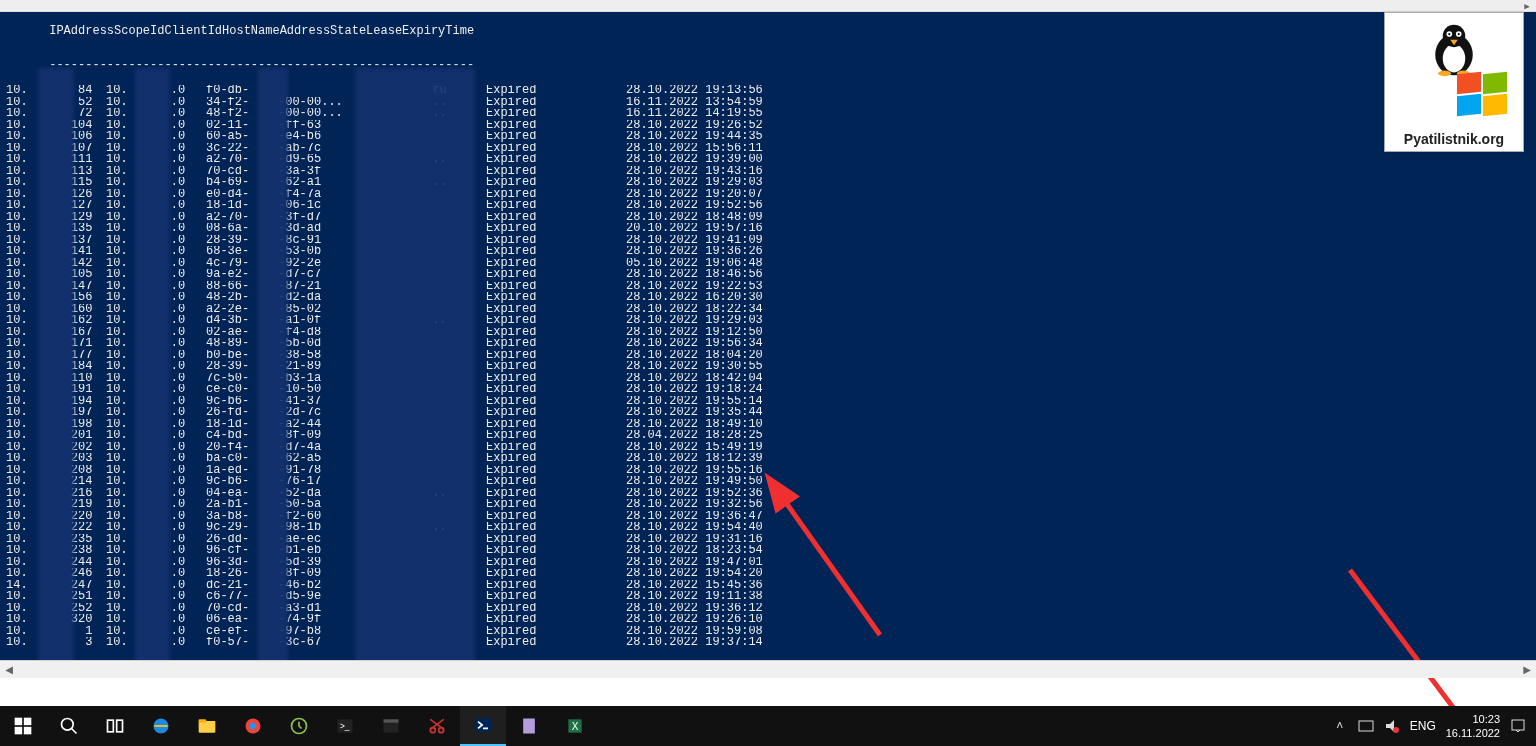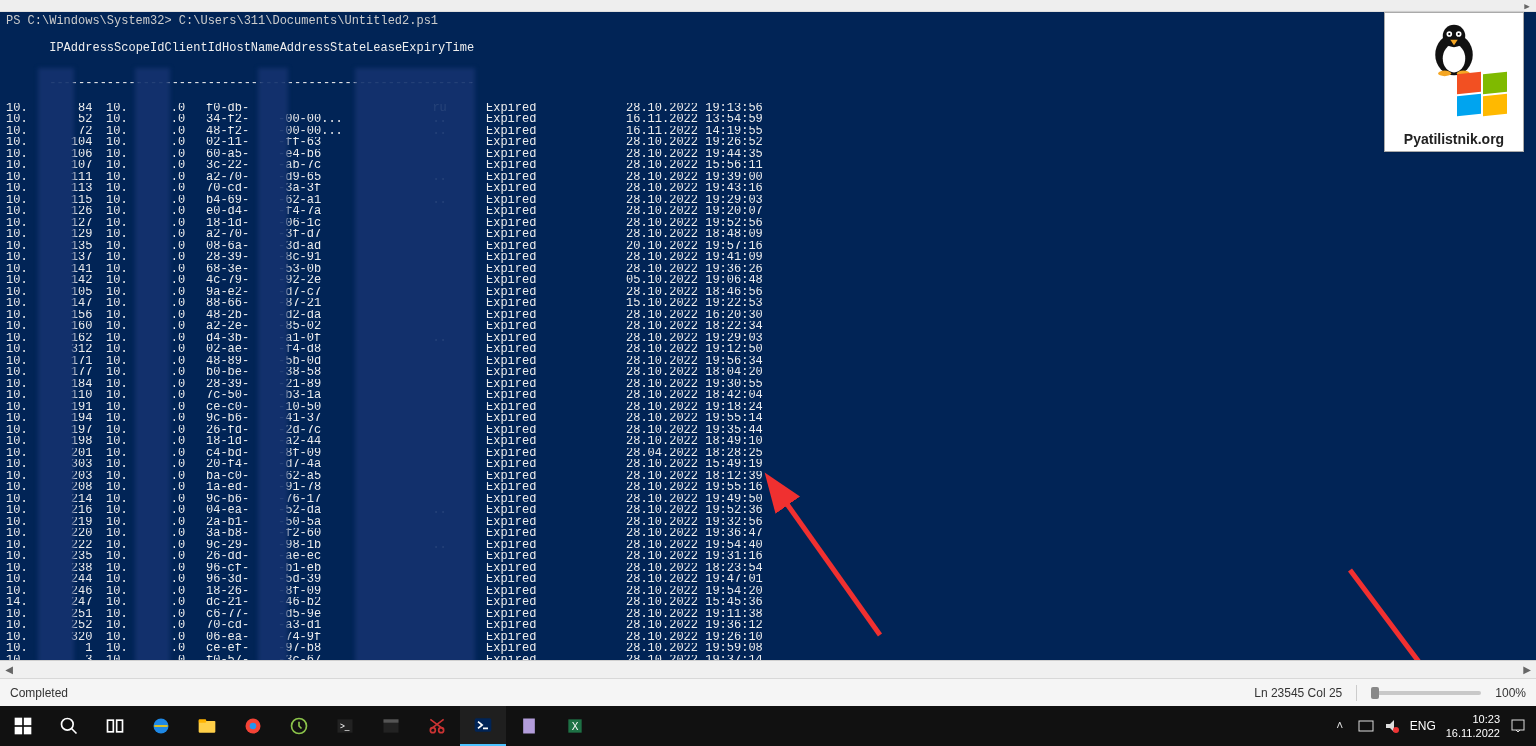--- a/index.html
+++ b/index.html
@@ -110,21 +110,20 @@
 </style>
 </head>
 <body>
 
 <div class="frame">
   <div class="topbar">
     <div class="scroll-right">▶</div>
   </div>
 
   <div class="console">
-    <div class="path-line">PS C:\Windows\System32&gt; C:\Users\311\Documents\Untitled2.ps1</div>
 
     <div class="headers">
       <span class="cell" style="width:100px">IPAddress</span><span class="cell" style="width:100px">ScopeId</span><span class="cell" style="width:140px">ClientId</span><span class="cell" style="width:140px">HostName</span><span class="cell" style="width:140px">AddressState</span><span class="cell" style="width:180px">LeaseExpiryTime</span>
     </div>
     <div class="underline">
       <span class="cell" style="width:100px">---------</span><span class="cell" style="width:100px">-------</span><span class="cell" style="width:140px">--------</span><span class="cell" style="width:140px">--------</span><span class="cell" style="width:140px">------------</span><span class="cell" style="width:180px">---------------</span>
     </div>
 
     <div id="rows">
         <div class="row"><span class="cell" style="width:100px">10.       84</span><span class="cell" style="width:100px">10.      .0</span><span class="cell" style="width:140px">f0-db-    </span><span class="cell" style="width:140px;text-align:left">            ru</span><span class="cell" style="width:140px">Expired</span><span class="cell" style="width:180px">28.10.2022 19:13:56</span></div>
@@ -137,35 +136,35 @@
         <div class="row"><span class="cell" style="width:100px">10.      113</span><span class="cell" style="width:100px">10.      .0</span><span class="cell" style="width:140px">70-cd-    -3a-3f</span><span class="cell" style="width:140px;text-align:left">            </span><span class="cell" style="width:140px">Expired</span><span class="cell" style="width:180px">28.10.2022 19:43:16</span></div>
         <div class="row"><span class="cell" style="width:100px">10.      115</span><span class="cell" style="width:100px">10.      .0</span><span class="cell" style="width:140px">b4-69-    -62-a1</span><span class="cell" style="width:140px;text-align:left">            ..</span><span class="cell" style="width:140px">Expired</span><span class="cell" style="width:180px">28.10.2022 19:29:03</span></div>
         <div class="row"><span class="cell" style="width:100px">10.      126</span><span class="cell" style="width:100px">10.      .0</span><span class="cell" style="width:140px">e0-d4-    -f4-7a</span><span class="cell" style="width:140px;text-align:left">            </span><span class="cell" style="width:140px">Expired</span><span class="cell" style="width:180px">28.10.2022 19:20:07</span></div>
         <div class="row"><span class="cell" style="width:100px">10.      127</span><span class="cell" style="width:100px">10.      .0</span><span class="cell" style="width:140px">18-1d-    -06-1c</span><span class="cell" style="width:140px;text-align:left">            </span><span class="cell" style="width:140px">Expired</span><span class="cell" style="width:180px">28.10.2022 19:52:56</span></div>
         <div class="row"><span class="cell" style="width:100px">10.      129</span><span class="cell" style="width:100px">10.      .0</span><span class="cell" style="width:140px">a2-70-    -3f-d7</span><span class="cell" style="width:140px;text-align:left">            </span><span class="cell" style="width:140px">Expired</span><span class="cell" style="width:180px">28.10.2022 18:48:09</span></div>
         <div class="row"><span class="cell" style="width:100px">10.      135</span><span class="cell" style="width:100px">10.      .0</span><span class="cell" style="width:140px">08-6a-    -3d-ad</span><span class="cell" style="width:140px;text-align:left">            </span><span class="cell" style="width:140px">Expired</span><span class="cell" style="width:180px">20.10.2022 19:57:16</span></div>
         <div class="row"><span class="cell" style="width:100px">10.      137</span><span class="cell" style="width:100px">10.      .0</span><span class="cell" style="width:140px">28-39-    -8c-91</span><span class="cell" style="width:140px;text-align:left">            </span><span class="cell" style="width:140px">Expired</span><span class="cell" style="width:180px">28.10.2022 19:41:09</span></div>
         <div class="row"><span class="cell" style="width:100px">10.      141</span><span class="cell" style="width:100px">10.      .0</span><span class="cell" style="width:140px">68-3e-    -53-0b</span><span class="cell" style="width:140px;text-align:left">            </span><span class="cell" style="width:140px">Expired</span><span class="cell" style="width:180px">28.10.2022 19:36:26</span></div>
         <div class="row"><span class="cell" style="width:100px">10.      142</span><span class="cell" style="width:100px">10.      .0</span><span class="cell" style="width:140px">4c-79-    -92-2e</span><span class="cell" style="width:140px;text-align:left">            </span><span class="cell" style="width:140px">Expired</span><span class="cell" style="width:180px">05.10.2022 19:06:48</span></div>
         <div class="row"><span class="cell" style="width:100px">10.      105</span><span class="cell" style="width:100px">10.      .0</span><span class="cell" style="width:140px">9a-e2-    -d7-c7</span><span class="cell" style="width:140px;text-align:left">            </span><span class="cell" style="width:140px">Expired</span><span class="cell" style="width:180px">28.10.2022 18:46:56</span></div>
-        <div class="row"><span class="cell" style="width:100px">10.      147</span><span class="cell" style="width:100px">10.      .0</span><span class="cell" style="width:140px">88-66-    -87-21</span><span class="cell" style="width:140px;text-align:left">            </span><span class="cell" style="width:140px">Expired</span><span class="cell" style="width:180px">15.10.2022 19:22:53</span></div>
+        <div class="row"><span class="cell" style="width:100px">10.      147</span><span class="cell" style="width:100px">10.      .0</span><span class="cell" style="width:140px">88-66-    -87-21</span><span class="cell" style="width:140px;text-align:left">            </span><span class="cell" style="width:140px">Expired</span><span class="cell" style="width:180px">28.10.2022 19:22:53</span></div>
         <div class="row"><span class="cell" style="width:100px">10.      156</span><span class="cell" style="width:100px">10.      .0</span><span class="cell" style="width:140px">48-2b-    -d2-da</span><span class="cell" style="width:140px;text-align:left">            </span><span class="cell" style="width:140px">Expired</span><span class="cell" style="width:180px">28.10.2022 16:20:30</span></div>
         <div class="row"><span class="cell" style="width:100px">10.      160</span><span class="cell" style="width:100px">10.      .0</span><span class="cell" style="width:140px">a2-2e-    -85-02</span><span class="cell" style="width:140px;text-align:left">            </span><span class="cell" style="width:140px">Expired</span><span class="cell" style="width:180px">28.10.2022 18:22:34</span></div>
         <div class="row"><span class="cell" style="width:100px">10.      162</span><span class="cell" style="width:100px">10.      .0</span><span class="cell" style="width:140px">d4-3b-    -a1-0f</span><span class="cell" style="width:140px;text-align:left">            ..</span><span class="cell" style="width:140px">Expired</span><span class="cell" style="width:180px">28.10.2022 19:29:03</span></div>
-        <div class="row"><span class="cell" style="width:100px">10.      312</span><span class="cell" style="width:100px">10.      .0</span><span class="cell" style="width:140px">02-ae-    -f4-d8</span><span class="cell" style="width:140px;text-align:left">            </span><span class="cell" style="width:140px">Expired</span><span class="cell" style="width:180px">28.10.2022 19:12:50</span></div>
+        <div class="row"><span class="cell" style="width:100px">10.      167</span><span class="cell" style="width:100px">10.      .0</span><span class="cell" style="width:140px">02-ae-    -f4-d8</span><span class="cell" style="width:140px;text-align:left">            </span><span class="cell" style="width:140px">Expired</span><span class="cell" style="width:180px">28.10.2022 19:12:50</span></div>
         <div class="row"><span class="cell" style="width:100px">10.      171</span><span class="cell" style="width:100px">10.      .0</span><span class="cell" style="width:140px">48-89-    -5b-0d</span><span class="cell" style="width:140px;text-align:left">            </span><span class="cell" style="width:140px">Expired</span><span class="cell" style="width:180px">28.10.2022 19:56:34</span></div>
         <div class="row"><span class="cell" style="width:100px">10.      177</span><span class="cell" style="width:100px">10.      .0</span><span class="cell" style="width:140px">b0-be-    -38-58</span><span class="cell" style="width:140px;text-align:left">            </span><span class="cell" style="width:140px">Expired</span><span class="cell" style="width:180px">28.10.2022 18:04:20</span></div>
         <div class="row"><span class="cell" style="width:100px">10.      184</span><span class="cell" style="width:100px">10.      .0</span><span class="cell" style="width:140px">28-39-    -21-89</span><span class="cell" style="width:140px;text-align:left">            </span><span class="cell" style="width:140px">Expired</span><span class="cell" style="width:180px">28.10.2022 19:30:55</span></div>
         <div class="row"><span class="cell" style="width:100px">10.      110</span><span class="cell" style="width:100px">10.      .0</span><span class="cell" style="width:140px">7c-50-    -b3-1a</span><span class="cell" style="width:140px;text-align:left">            </span><span class="cell" style="width:140px">Expired</span><span class="cell" style="width:180px">28.10.2022 18:42:04</span></div>
         <div class="row"><span class="cell" style="width:100px">10.      191</span><span class="cell" style="width:100px">10.      .0</span><span class="cell" style="width:140px">ce-c0-    -10-50</span><span class="cell" style="width:140px;text-align:left">            </span><span class="cell" style="width:140px">Expired</span><span class="cell" style="width:180px">28.10.2022 19:18:24</span></div>
         <div class="row"><span class="cell" style="width:100px">10.      194</span><span class="cell" style="width:100px">10.      .0</span><span class="cell" style="width:140px">9c-b6-    -41-37</span><span class="cell" style="width:140px;text-align:left">            </span><span class="cell" style="width:140px">Expired</span><span class="cell" style="width:180px">28.10.2022 19:55:14</span></div>
         <div class="row"><span class="cell" style="width:100px">10.      197</span><span class="cell" style="width:100px">10.      .0</span><span class="cell" style="width:140px">26-fd-    -2d-7c</span><span class="cell" style="width:140px;text-align:left">            </span><span class="cell" style="width:140px">Expired</span><span class="cell" style="width:180px">28.10.2022 19:35:44</span></div>
         <div class="row"><span class="cell" style="width:100px">10.      198</span><span class="cell" style="width:100px">10.      .0</span><span class="cell" style="width:140px">18-1d-    -a2-44</span><span class="cell" style="width:140px;text-align:left">            </span><span class="cell" style="width:140px">Expired</span><span class="cell" style="width:180px">28.10.2022 18:49:10</span></div>
         <div class="row"><span class="cell" style="width:100px">10.      201</span><span class="cell" style="width:100px">10.      .0</span><span class="cell" style="width:140px">c4-bd-    -8f-09</span><span class="cell" style="width:140px;text-align:left">            </span><span class="cell" style="width:140px">Expired</span><span class="cell" style="width:180px">28.04.2022 18:28:25</span></div>
-        <div class="row"><span class="cell" style="width:100px">10.      303</span><span class="cell" style="width:100px">10.      .0</span><span class="cell" style="width:140px">20-f4-    -d7-4a</span><span class="cell" style="width:140px;text-align:left">            </span><span class="cell" style="width:140px">Expired</span><span class="cell" style="width:180px">28.10.2022 15:49:19</span></div>
+        <div class="row"><span class="cell" style="width:100px">10.      202</span><span class="cell" style="width:100px">10.      .0</span><span class="cell" style="width:140px">20-f4-    -d7-4a</span><span class="cell" style="width:140px;text-align:left">            </span><span class="cell" style="width:140px">Expired</span><span class="cell" style="width:180px">28.10.2022 15:49:19</span></div>
         <div class="row"><span class="cell" style="width:100px">10.      203</span><span class="cell" style="width:100px">10.      .0</span><span class="cell" style="width:140px">ba-c0-    -62-a5</span><span class="cell" style="width:140px;text-align:left">            </span><span class="cell" style="width:140px">Expired</span><span class="cell" style="width:180px">28.10.2022 18:12:39</span></div>
         <div class="row"><span class="cell" style="width:100px">10.      208</span><span class="cell" style="width:100px">10.      .0</span><span class="cell" style="width:140px">1a-ed-    -91-78</span><span class="cell" style="width:140px;text-align:left">            </span><span class="cell" style="width:140px">Expired</span><span class="cell" style="width:180px">28.10.2022 19:55:16</span></div>
         <div class="row"><span class="cell" style="width:100px">10.      214</span><span class="cell" style="width:100px">10.      .0</span><span class="cell" style="width:140px">9c-b6-    -76-17</span><span class="cell" style="width:140px;text-align:left">            </span><span class="cell" style="width:140px">Expired</span><span class="cell" style="width:180px">28.10.2022 19:49:50</span></div>
         <div class="row"><span class="cell" style="width:100px">10.      216</span><span class="cell" style="width:100px">10.      .0</span><span class="cell" style="width:140px">04-ea-    -52-da</span><span class="cell" style="width:140px;text-align:left">            ..</span><span class="cell" style="width:140px">Expired</span><span class="cell" style="width:180px">28.10.2022 19:52:36</span></div>
         <div class="row"><span class="cell" style="width:100px">10.      219</span><span class="cell" style="width:100px">10.      .0</span><span class="cell" style="width:140px">2a-b1-    -50-5a</span><span class="cell" style="width:140px;text-align:left">            </span><span class="cell" style="width:140px">Expired</span><span class="cell" style="width:180px">28.10.2022 19:32:56</span></div>
         <div class="row"><span class="cell" style="width:100px">10.      220</span><span class="cell" style="width:100px">10.      .0</span><span class="cell" style="width:140px">3a-b8-    -f2-60</span><span class="cell" style="width:140px;text-align:left">            </span><span class="cell" style="width:140px">Expired</span><span class="cell" style="width:180px">28.10.2022 19:36:47</span></div>
         <div class="row"><span class="cell" style="width:100px">10.      222</span><span class="cell" style="width:100px">10.      .0</span><span class="cell" style="width:140px">9c-29-    -98-1b</span><span class="cell" style="width:140px;text-align:left">            ..</span><span class="cell" style="width:140px">Expired</span><span class="cell" style="width:180px">28.10.2022 19:54:40</span></div>
         <div class="row"><span class="cell" style="width:100px">10.      235</span><span class="cell" style="width:100px">10.      .0</span><span class="cell" style="width:140px">26-dd-    -ae-ec</span><span class="cell" style="width:140px;text-align:left">            </span><span class="cell" style="width:140px">Expired</span><span class="cell" style="width:180px">28.10.2022 19:31:16</span></div>
         <div class="row"><span class="cell" style="width:100px">10.      238</span><span class="cell" style="width:100px">10.      .0</span><span class="cell" style="width:140px">96-cf-    -b1-eb</span><span class="cell" style="width:140px;text-align:left">            </span><span class="cell" style="width:140px">Expired</span><span class="cell" style="width:180px">28.10.2022 18:23:54</span></div>
         <div class="row"><span class="cell" style="width:100px">10.      244</span><span class="cell" style="width:100px">10.      .0</span><span class="cell" style="width:140px">96-3d-    -5d-39</span><span class="cell" style="width:140px;text-align:left">            </span><span class="cell" style="width:140px">Expired</span><span class="cell" style="width:180px">28.10.2022 19:47:01</span></div>
@@ -228,29 +227,20 @@
       <line x1="10" y1="10" x2="130" y2="170" stroke="#f03030" stroke-width="5" marker-end="url(#ah2)"></line>
     </svg>
   </div>
 
   <div class="hscroll">
     <div class="btn">◀</div>
     <div class="track"></div>
     <div class="btn">▶</div>
   </div>
 
-  <div class="status">
-    <div>Completed</div>
-    <div class="right">
-      <span>Ln 23545  Col 25</span>
-      <span class="sep"></span>
-      <div class="slider"></div>
-      <span>100%</span>
-    </div>
-  </div>
 
   <div class="taskbar">
     <div class="tb-left">
       <div class="tb-btn">
         <svg viewBox="0 0 24 24">
             <rect x="2" y="2" width="9" height="9" fill="#fff"></rect>
             <rect x="13" y="2" width="9" height="9" fill="#fff"></rect>
             <rect x="2" y="13" width="9" height="9" fill="#fff"></rect>
             <rect x="13" y="13" width="9" height="9" fill="#fff"></rect>
           </svg>

